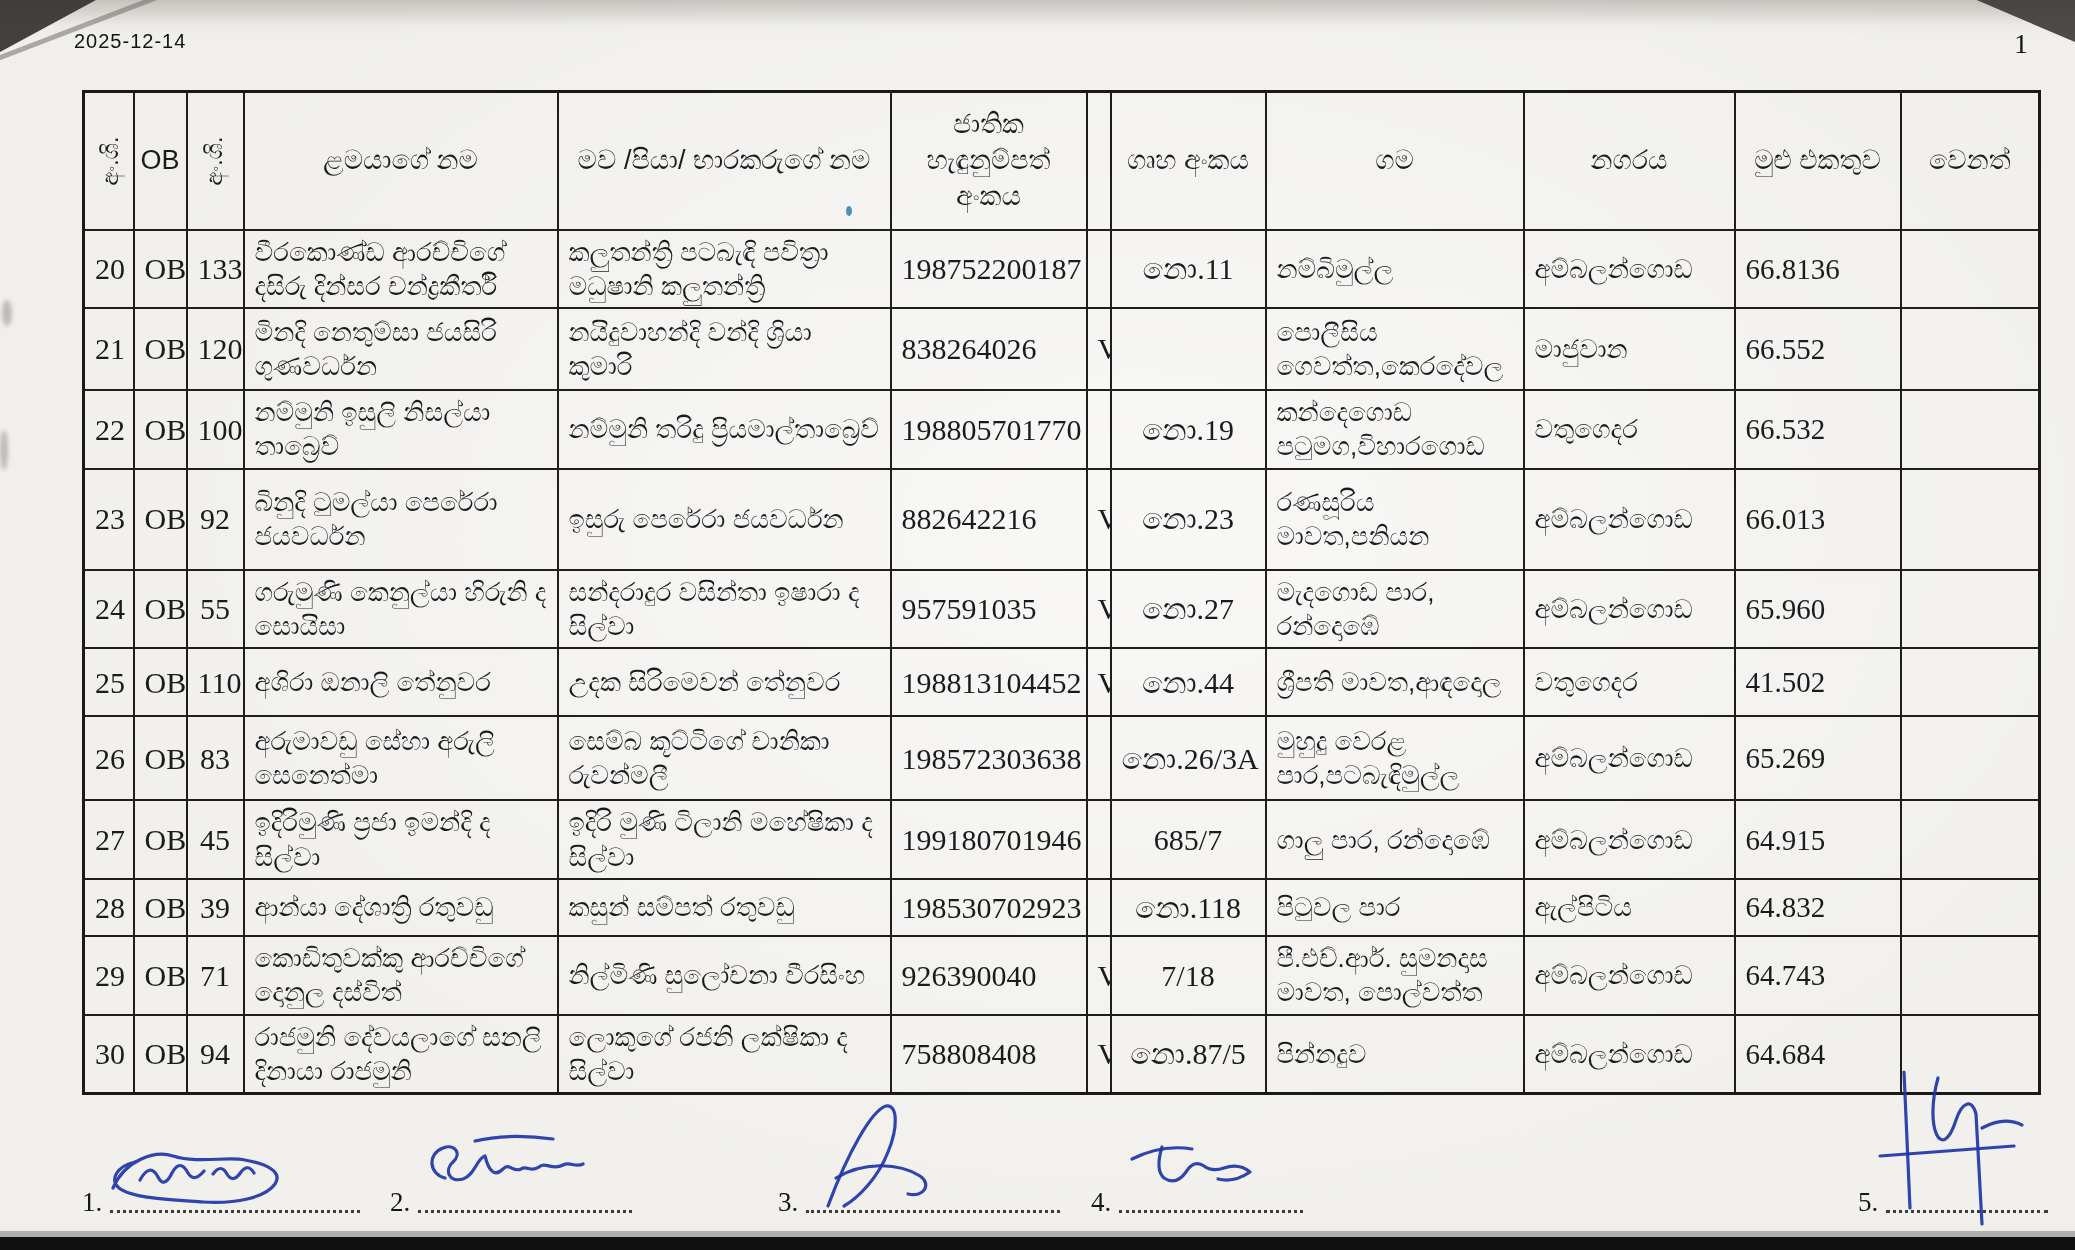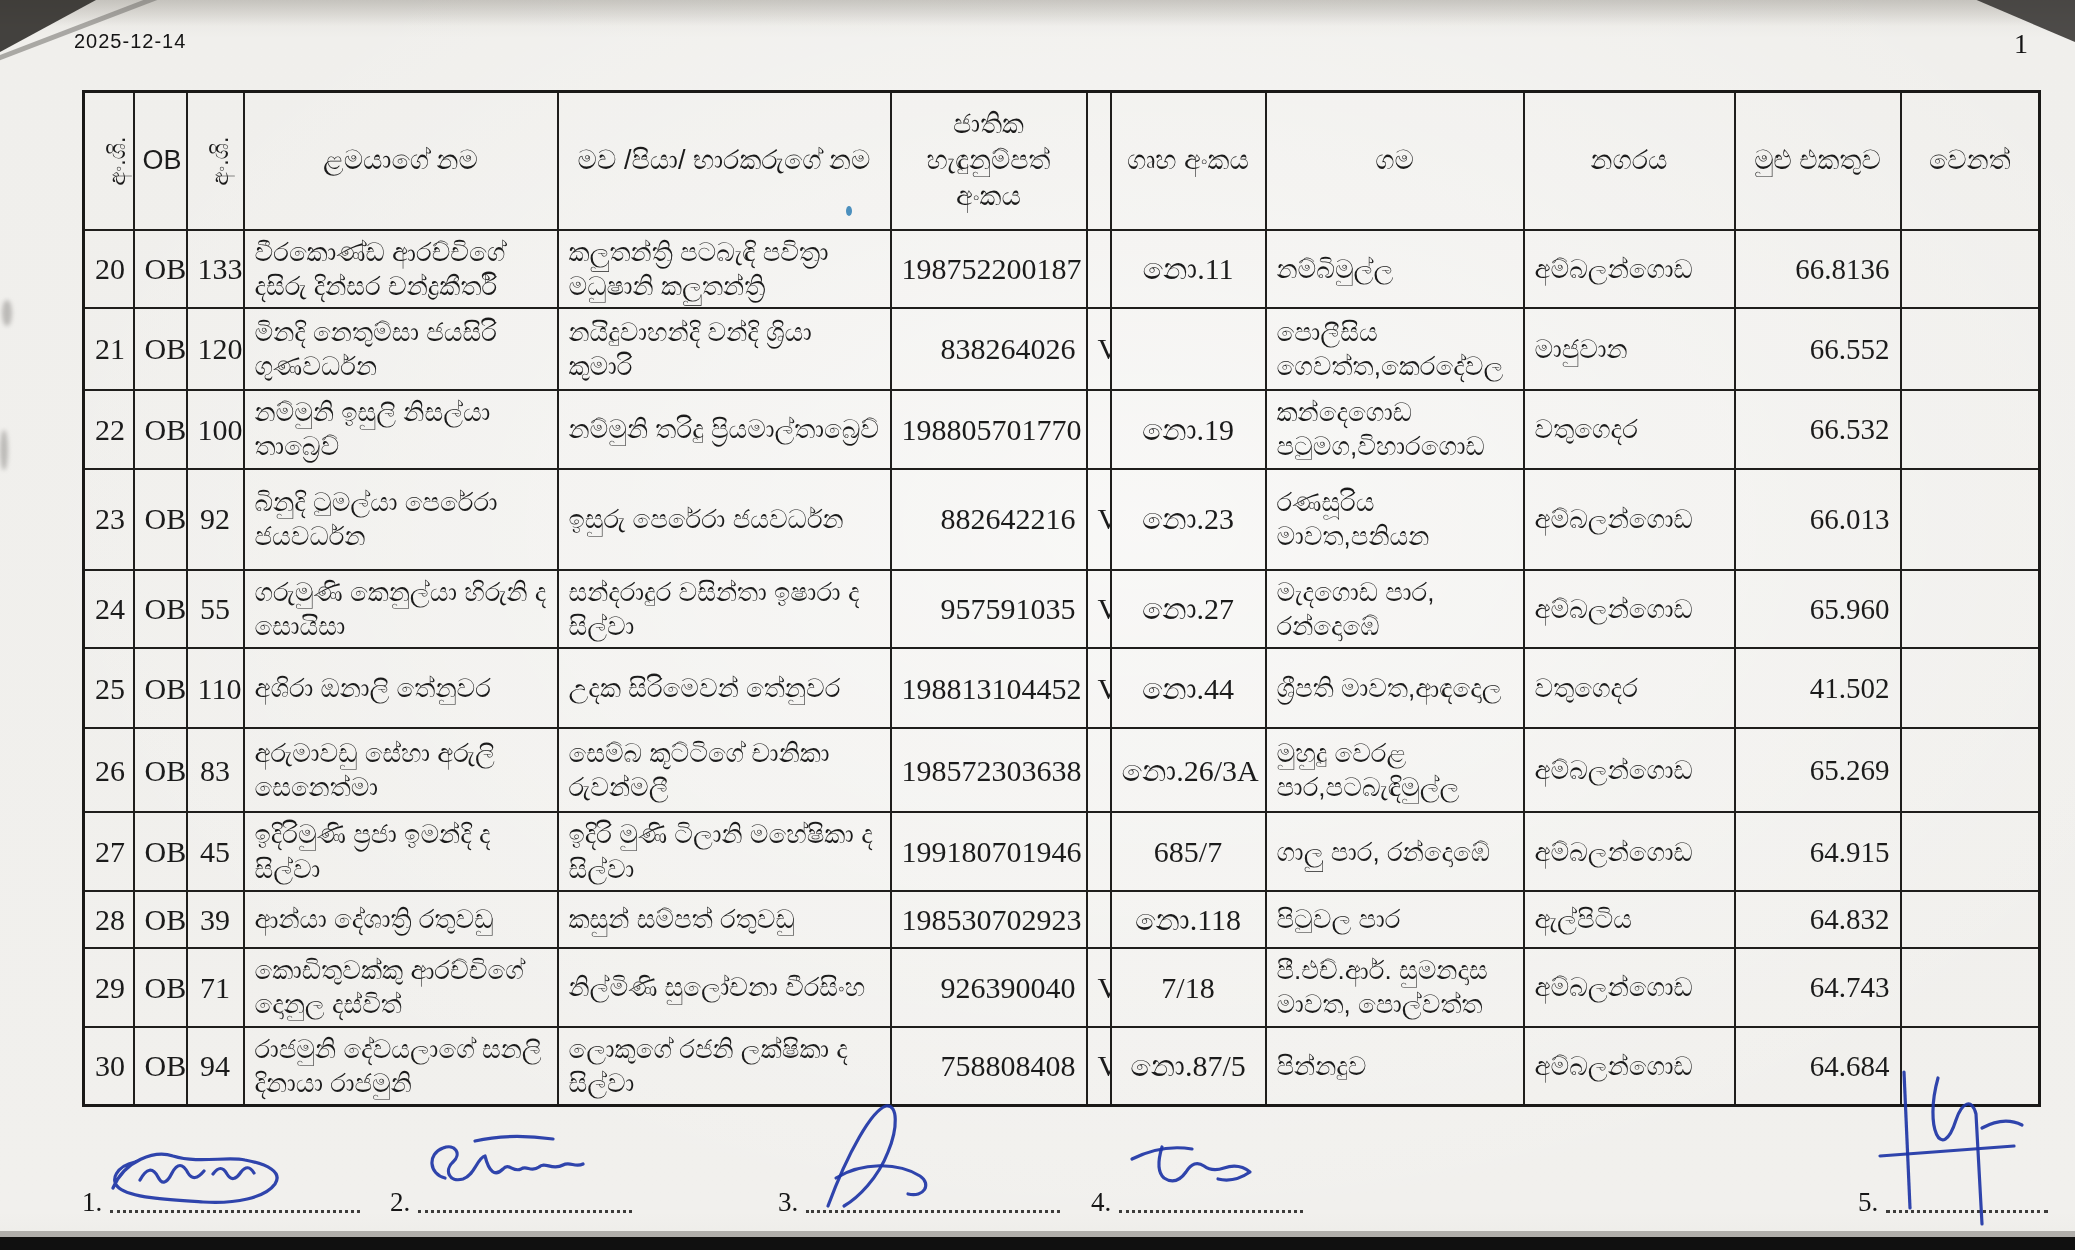--- a/index.html
+++ b/index.html
@@ -35,24 +35,24 @@
   table.rec{
     position:absolute;left:82px;top:90px;width:1956px;
     border-collapse:collapse;table-layout:fixed;
     font-size:26px;
   }
   table.rec th,table.rec td{
     border:2px solid #1f1e1c;vertical-align:middle;
     padding:4px 10px;line-height:1.32;overflow:hidden;
   }
   table.rec{border:3px solid #1a1917;}
-  table.rec th{font-weight:normal;font-size:27px;text-align:center;padding:6px 8px;}
+  table.rec th{font-weight:normal;font-size:27px;text-align:center;padding:6px 1px;}
   td.c{text-align:center;}
   td.l{text-align:left;}
-  td.r{text-align:right;}
+  td.r{text-align:left;}
   td.num{font-family:"Liberation Serif",serif;font-size:30px;}
   td.total{font-family:"Liberation Serif",serif;font-size:29px;padding-right:14px;}
   td.nic{padding-right:8px;}
   td.vcol{padding:0;font-family:"Liberation Serif",serif;font-size:30px;text-align:center;}
   .rot{display:inline-block;transform:rotate(-90deg);white-space:nowrap;font-size:23px;}
   
   .sig{position:absolute;display:flex;align-items:flex-end;height:36px;}
   .sig .no{font-family:"Liberation Serif",serif;font-size:27px;color:#161616;padding-bottom:2px;}
   .sig .dots{flex:1;border-bottom:3px dotted #3d3c3a;margin-left:8px;margin-bottom:7px;}
   .scribble{position:absolute;pointer-events:none;}
@@ -168,21 +168,21 @@
           <td class="l">ගරුමුණි කෙනුල්යා හිරුනි ද සොයිසා</td>
           <td class="l">සන්දරාදුර වසින්තා ඉෂාරා ද සිල්වා</td>
           <td class="r nic num">957591035</td>
           <td class="vcol">V</td>
           <td class="c num">නො.27</td>
           <td class="l">මැදගොඩ පාර, රන්දොඹේ</td>
           <td class="l">අම්බලන්ගොඩ</td>
           <td class="r total">65.960</td>
           <td class="c"></td>
         </tr>
-        <tr style="height: 80px;">
+        <tr style="height: 68px;">
           <td class="c num">25</td>
           <td class="c num">OB</td>
           <td class="c num">110</td>
           <td class="l">අශිරා ඔනාලි තේනුවර</td>
           <td class="l">උදක සිරිමෙවන් තේනුවර</td>
           <td class="r nic num">198813104452</td>
           <td class="vcol">V</td>
           <td class="c num">නො.44</td>
           <td class="l">ශ්‍රීපති මාවත,ආඳදොල</td>
           <td class="l">වතුගෙදර</td>

